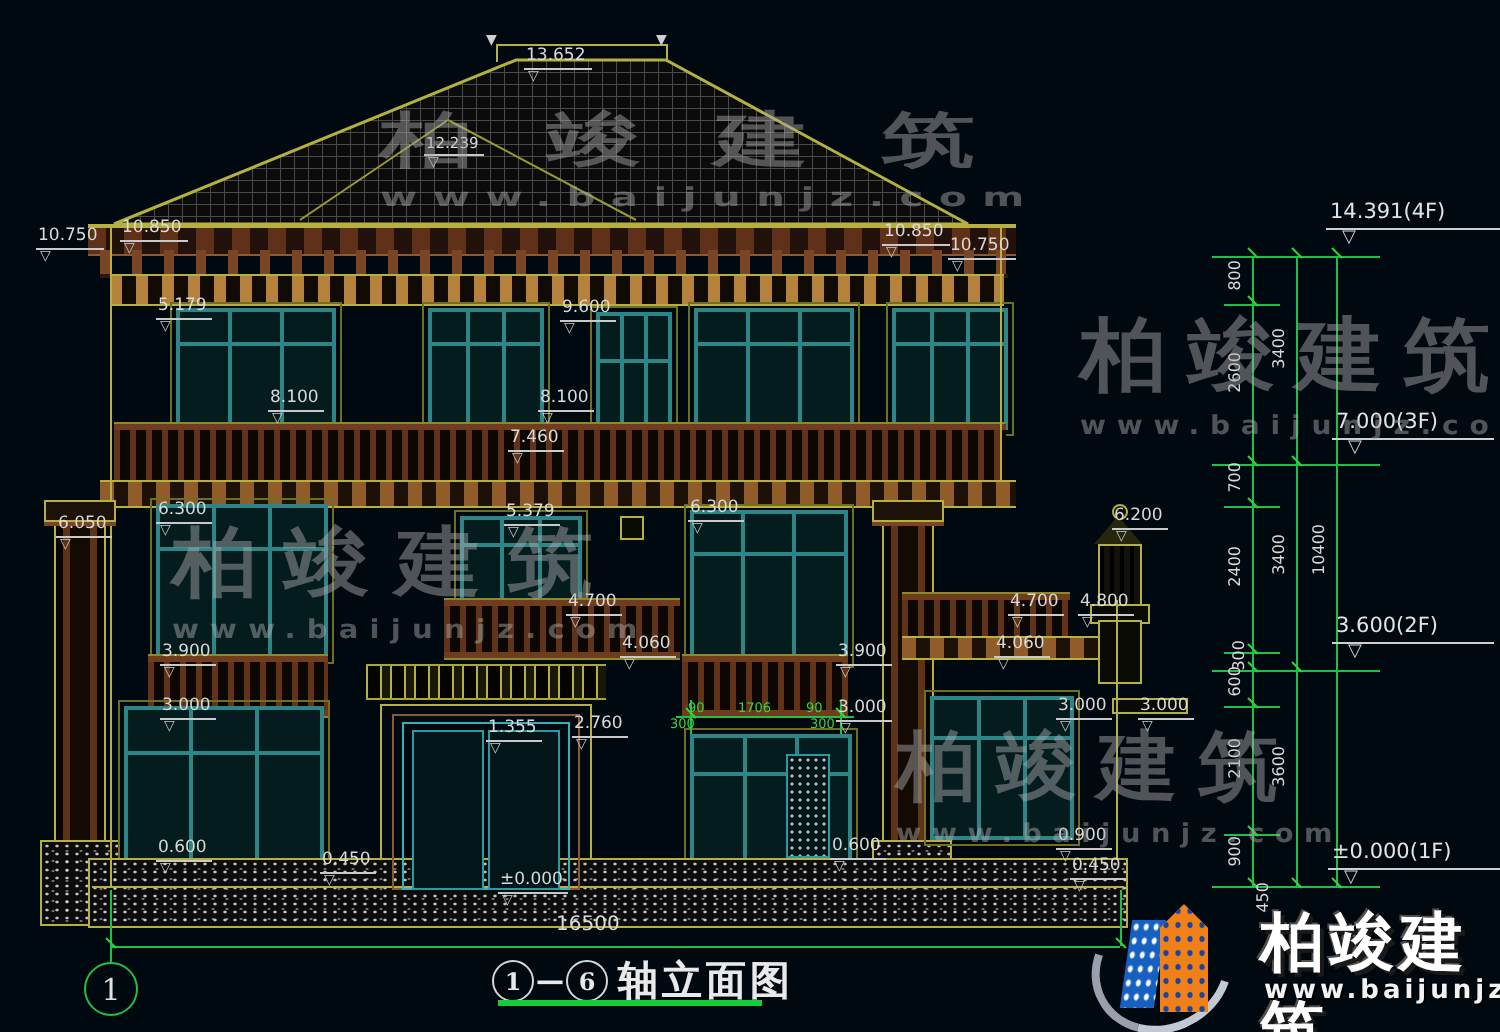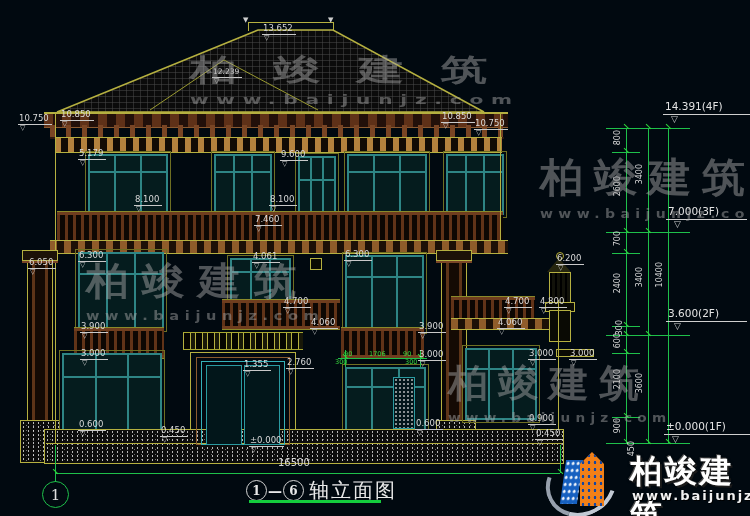--- a/index.html
+++ b/index.html
@@ -85,21 +85,21 @@
       transform:skewX(-8deg);background-image:radial-gradient(#fff .9px,transparent 1.5px);background-size:5px 7px;}
   .orangebld{position:absolute;left:35px;top:8px;width:24px;height:54px;background-color:#f28018;
       clip-path:polygon(0 100%,0 22%,50% 0,100% 22%,100% 100%);
       background-image:radial-gradient(#1646a0 1px,transparent 1.6px);background-size:6px 7px;}
 
   
   .title{position:absolute;left:246px;top:477px;z-index:8;display:flex;align-items:center;color:#e9e9e9;}
   .anum{width:19px;height:19px;border:1.5px solid #d5d5d5;border-radius:50%;display:flex;align-items:center;
         justify-content:center;font:bold 12px "DejaVu Serif",serif;flex:0 0 auto;}
   .tdash{margin:0 1px;font-weight:bold;font-size:14px;}
-  .ttext{font-size:20px;font-weight:normal;letter-spacing:2px;margin-left:5px;font-family:"DejaVu Sans",sans-serif;}
+  .ttext{font-size:20px;font-weight:bold;letter-spacing:2px;margin-left:5px;font-family:"DejaVu Sans",sans-serif;}
   .tunder{position:absolute;left:249px;top:500px;width:132px;height:3px;background:#14cc3c;z-index:8;}
   .abub{position:absolute;left:42px;top:481px;width:25px;height:25px;border:1.5px solid #1ec04a;border-radius:50%;
         color:#e0e0e0;font:15px "DejaVu Serif",serif;display:flex;align-items:center;justify-content:center;z-index:8;}
   .dim-total{position:absolute;left:278px;top:434px;color:#d9d9d9;font:10px "DejaVu Sans",sans-serif;z-index:7;margin-top:23px;}
 </style>
 </head>
 <body>
 
 <div class="canvas">
 
@@ -225,21 +225,21 @@
       <div class="lvl" style="left: 60px; top: 94px;"><span class="t">10.850</span></div>
       <div class="lvl" style="left: 441px; top: 96px;"><span class="t">10.850</span></div>
       <div class="lvl" style="left: 474px; top: 103px;"><span class="t">10.750</span></div>
       <div class="lvl" style="left: 78px; top: 133px;"><span class="t">5.179</span></div>
       <div class="lvl" style="left: 280px; top: 134px;"><span class="t">9.600</span></div>
       <div class="lvl" style="left: 134px; top: 179px;"><span class="t">8.100</span></div>
       <div class="lvl" style="left: 269px; top: 179px;"><span class="t">8.100</span></div>
       <div class="lvl" style="left: 254px; top: 199px;"><span class="t">7.460</span></div>
       <div class="lvl" style="left: 28px; top: 242px;"><span class="t">6.050</span></div>
       <div class="lvl" style="left: 78px; top: 235px;"><span class="t">6.300</span></div>
-      <div class="lvl" style="left: 252px; top: 236px;"><span class="t">4.061</span></div>
+      <div class="lvl" style="left: 252px; top: 236px;"><span class="t">5.379</span></div>
       <div class="lvl" style="left: 344px; top: 234px;"><span class="t">6.300</span></div>
       <div class="lvl" style="left: 556px; top: 238px;"><span class="t">6.200</span></div>
       <div class="lvl" style="left: 283px; top: 281px;"><span class="t">4.700</span></div>
       <div class="lvl" style="left: 310px; top: 302px;"><span class="t">4.060</span></div>
       <div class="lvl" style="left: 504px; top: 281px;"><span class="t">4.700</span></div>
       <div class="lvl" style="left: 539px; top: 281px;"><span class="t">4.800</span></div>
       <div class="lvl" style="left: 497px; top: 302px;"><span class="t">4.060</span></div>
       <div class="lvl" style="left: 80px; top: 306px;"><span class="t">3.900</span></div>
       <div class="lvl" style="left: 80px; top: 333px;"><span class="t">3.000</span></div>
       <div class="lvl" style="left: 418px; top: 306px;"><span class="t">3.900</span></div>

